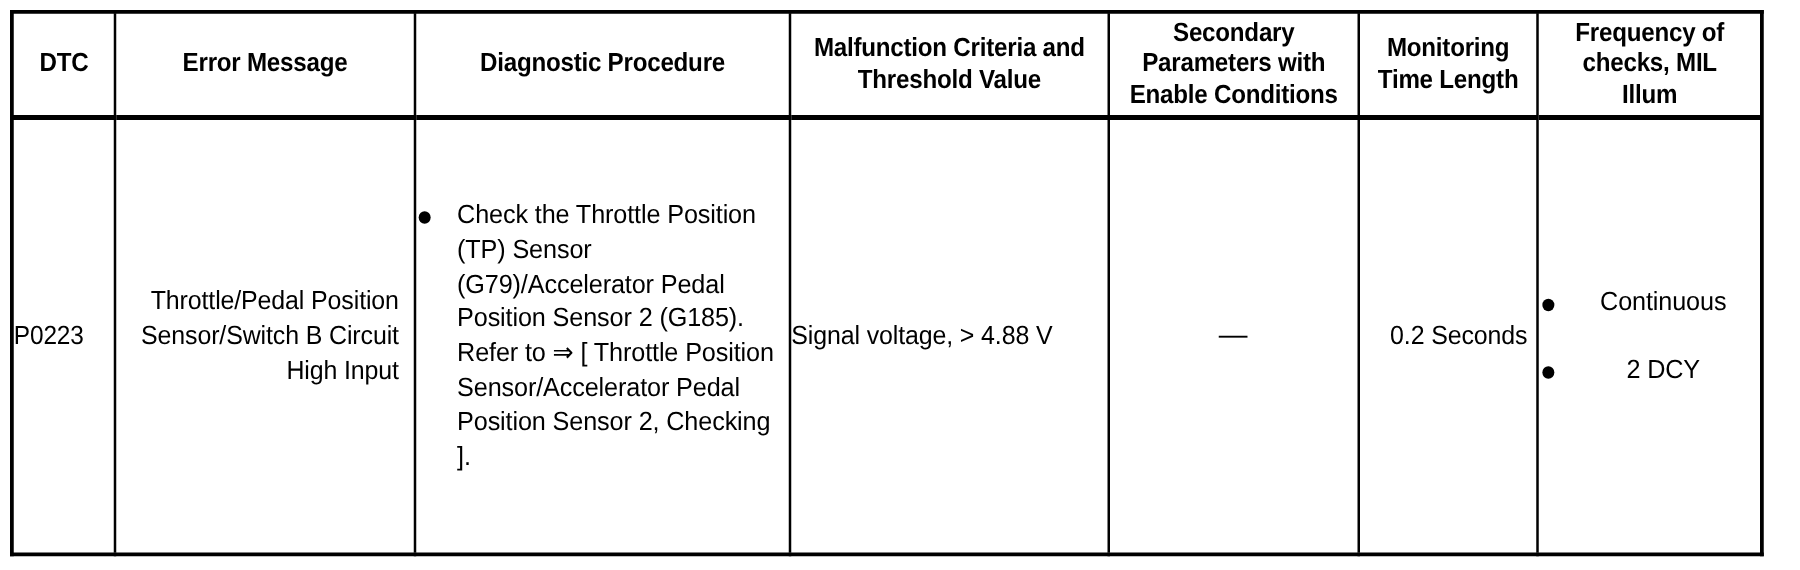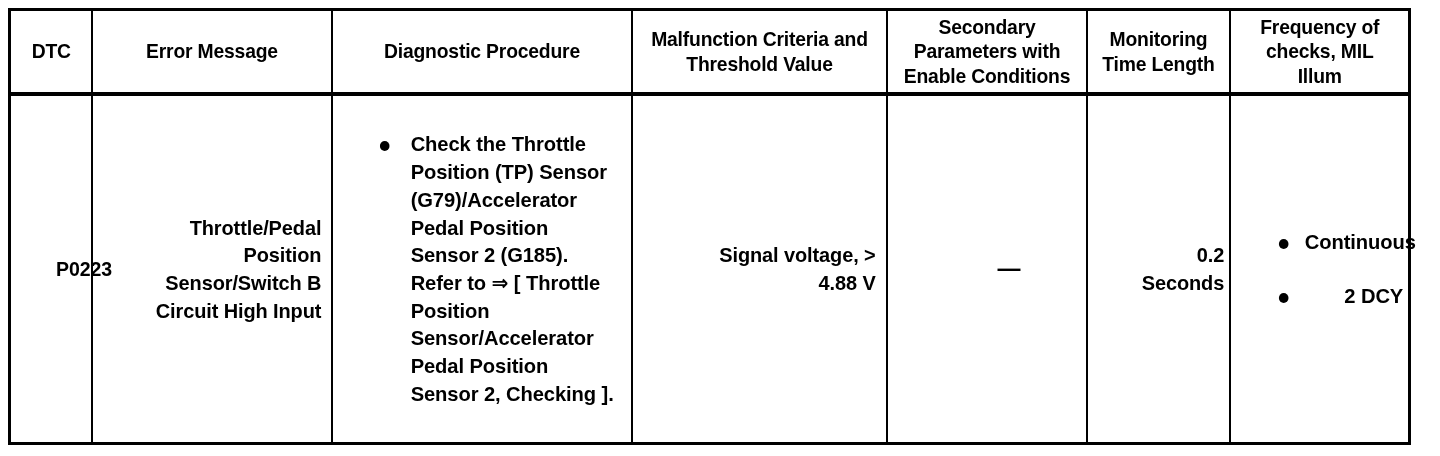--- a/index.html
+++ b/index.html
@@ -59,26 +59,25 @@
     font-weight: bold;
     font-size: 21px;
     line-height: 1.16;
     letter-spacing: -0.2px;
     padding: 4px 6px;
     transform: scaleX(0.92);
     transform-origin: center center;
   }
 
   .dtc-table tbody td {
-    font-weight: bold;
+    font-weight: normal;
     font-size: 21px;
     line-height: 1.32;
     letter-spacing: -0.1px;
     vertical-align: middle;
-    padding-left: 45px;
   }
 
   
   .cell-dtc {
     text-align: left;
     padding: 0 0 0 8px;
     margin-left: 41px;
   }
   .cell-dtc .txt {
     display: inline-block;
@@ -96,21 +95,21 @@
     transform-origin: left center;
   }
 
   .cell-diag {
     text-align: left;
     vertical-align: top;
     padding: 14px 6px 6px 10px;
   }
 
   .cell-mal {
-    text-align: right;
+    text-align: left;
     padding: 0 6px 0 8px;
   }
   .cell-mal .txt {
     display: block;
     transform: scaleX(0.95);
     transform-origin: left center;
   }
 
   .cell-sec {
     text-align: center;
@@ -121,21 +120,21 @@
     text-align: right;
     padding: 0 6px 0 8px;
   }
   .cell-mon .txt {
     display: block;
     transform: scaleX(0.95);
     transform-origin: left center;
   }
 
   .cell-freq {
-    text-align: right;
+    text-align: center;
     padding: 0 6px 0 14px;
   }
 
   
   .bullet-list {
     list-style: none;
     margin: 0;
     padding: 0;
   }
   .bullet-list li {

